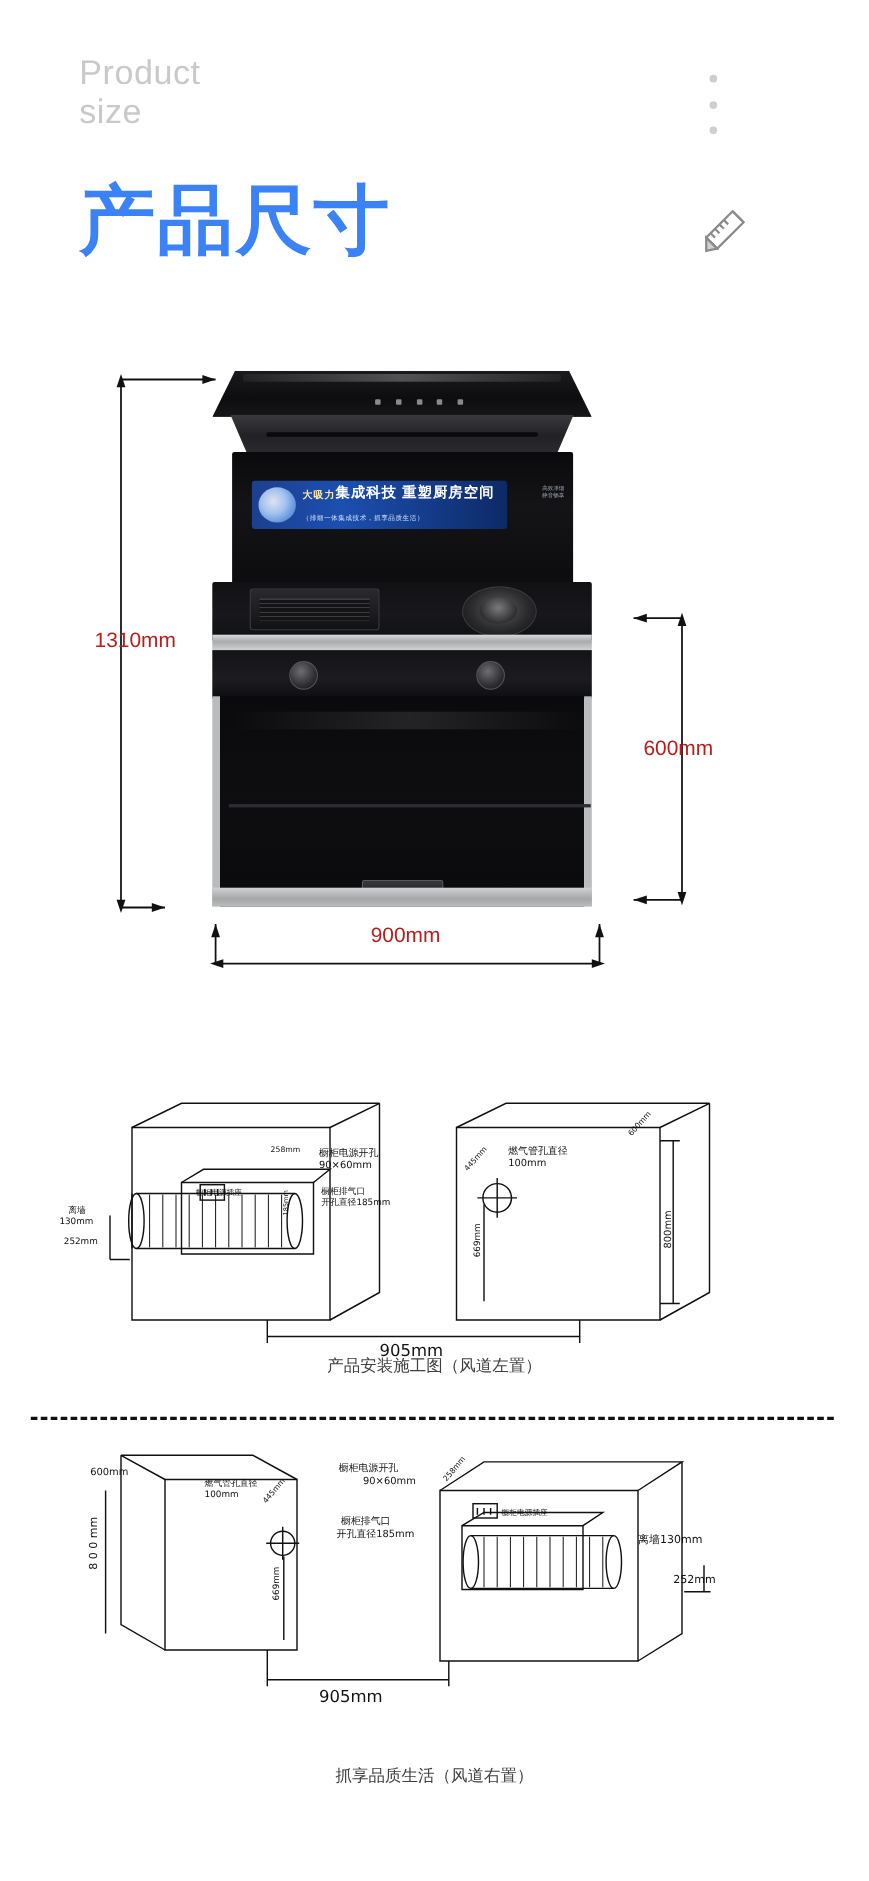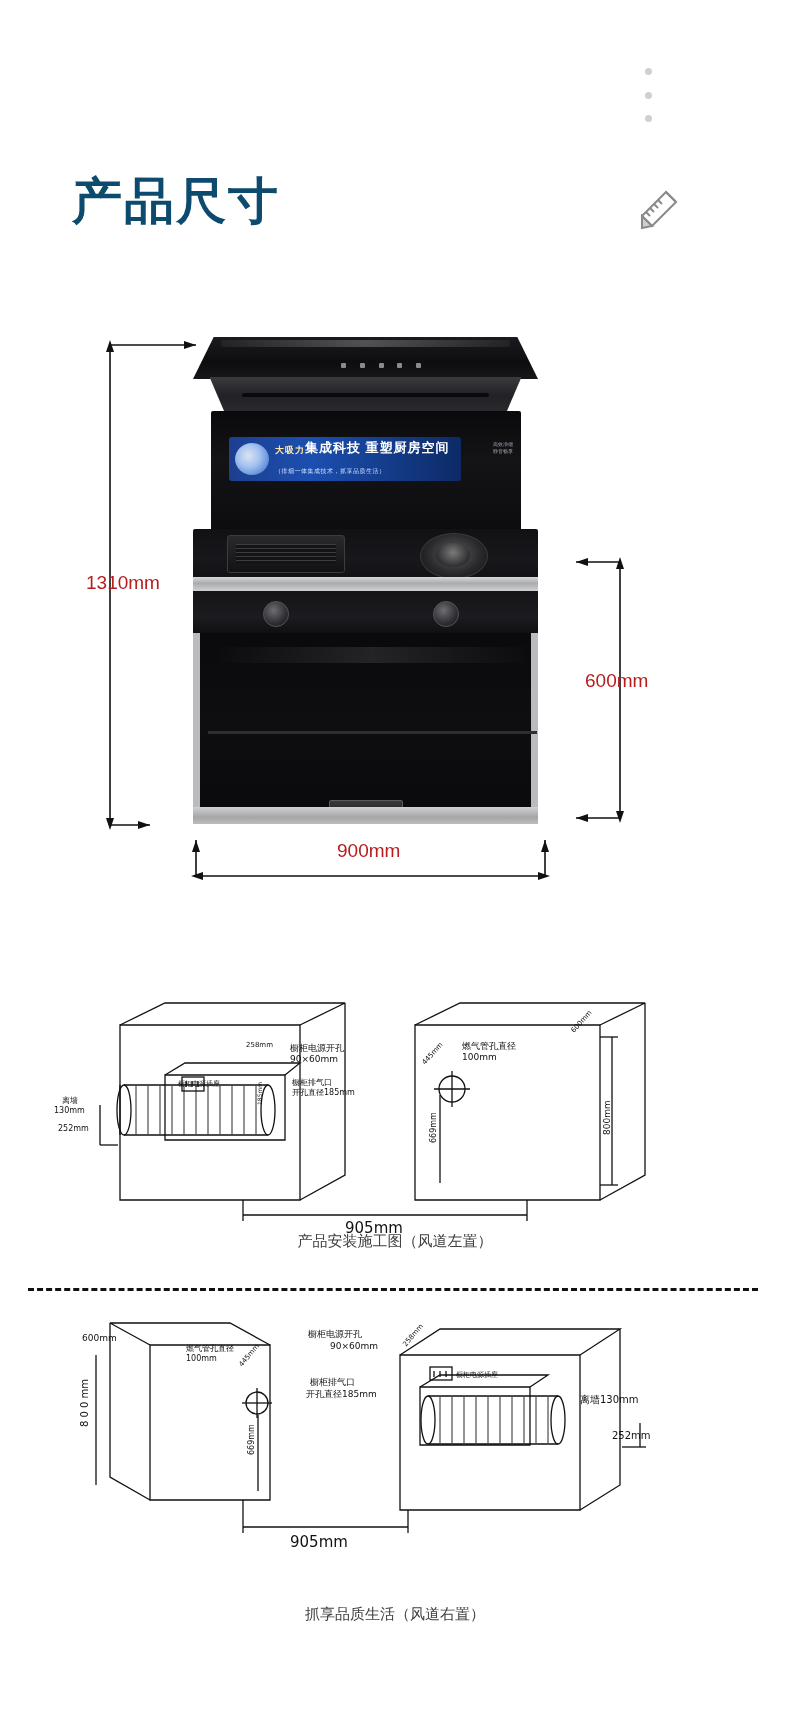--- a/index.html
+++ b/index.html
@@ -49,24 +49,24 @@
     display: block;
     width: 7px;
     height: 7px;
     border-radius: 50%;
     background: #cfcfcf;
   }
   .cn-title {
     position: absolute;
     left: 72px;
     top: 170px;
-    font-size: 50px;
+    font-size: 69px;
     line-height: 62px;
     font-weight: 700;
-    color: #0c4a6e;
+    color: #3b82f6;
     letter-spacing: 2px;
     font-family: "DejaVu Sans", "Liberation Sans", sans-serif;
   }
   .pencil-icon {
     position: absolute;
     right: 108px;
     top: 186px;
     width: 46px;
     height: 46px;
   }
@@ -356,20 +356,24 @@
     height: 0;
     border-top: 3px dashed #111;
   }
   svg { display: block; }
   .lbl { font-family: "DejaVu Sans","Liberation Sans",sans-serif; fill:#111; }
 </style>
 </head>
 <body>
 
 <div class="header">
+  <div class="eng-title">
+    <div>Product</div>
+    <div>size</div>
+  </div>
 
   <div class="dots">
     <i></i>
       <i></i>
       <i></i>
   </div>
 
   <div class="cn-title">产品尺寸</div>
 
   <div class="pencil-icon">

